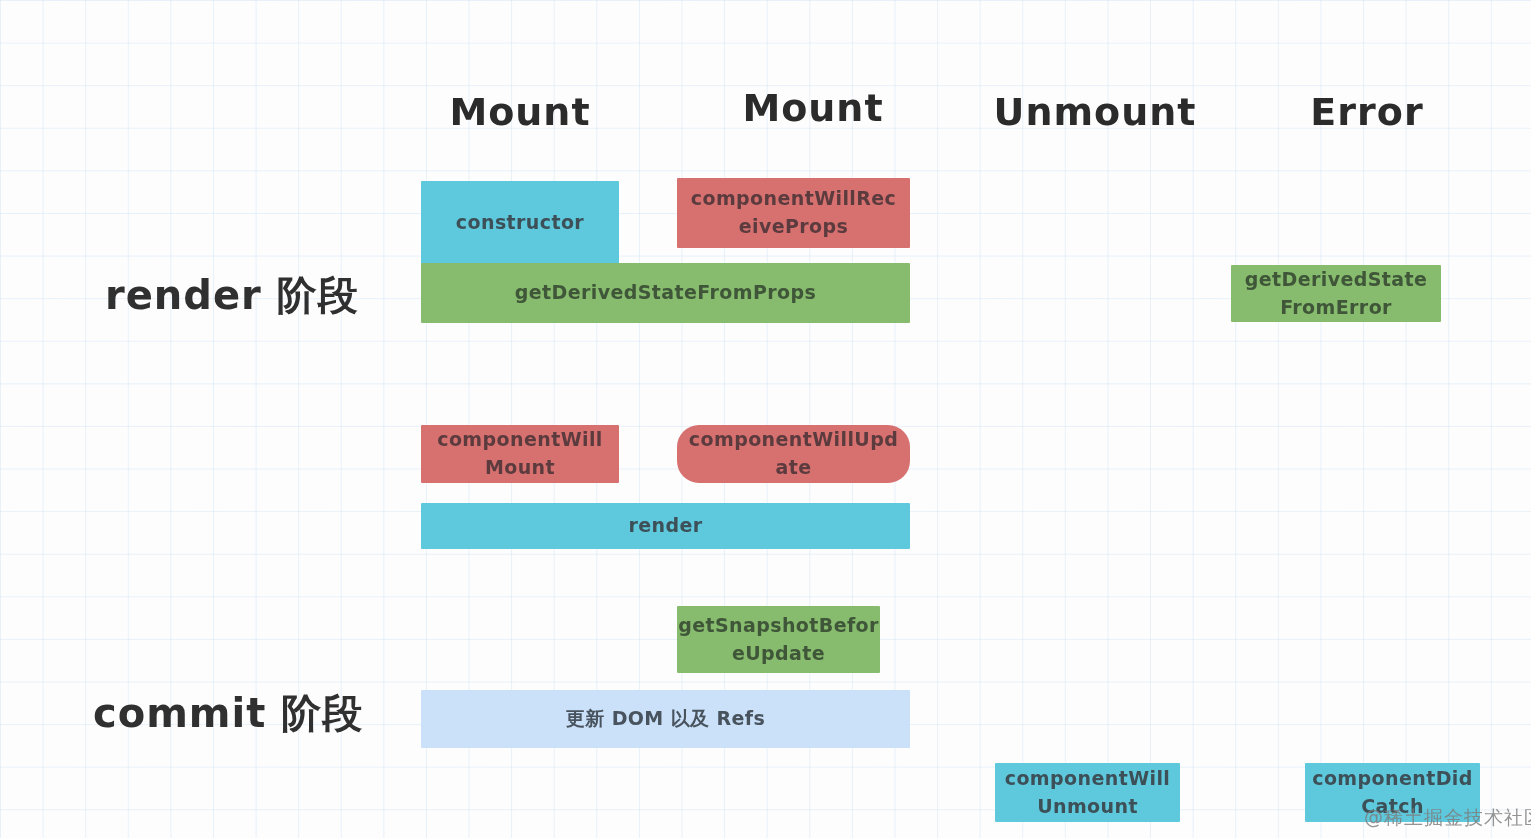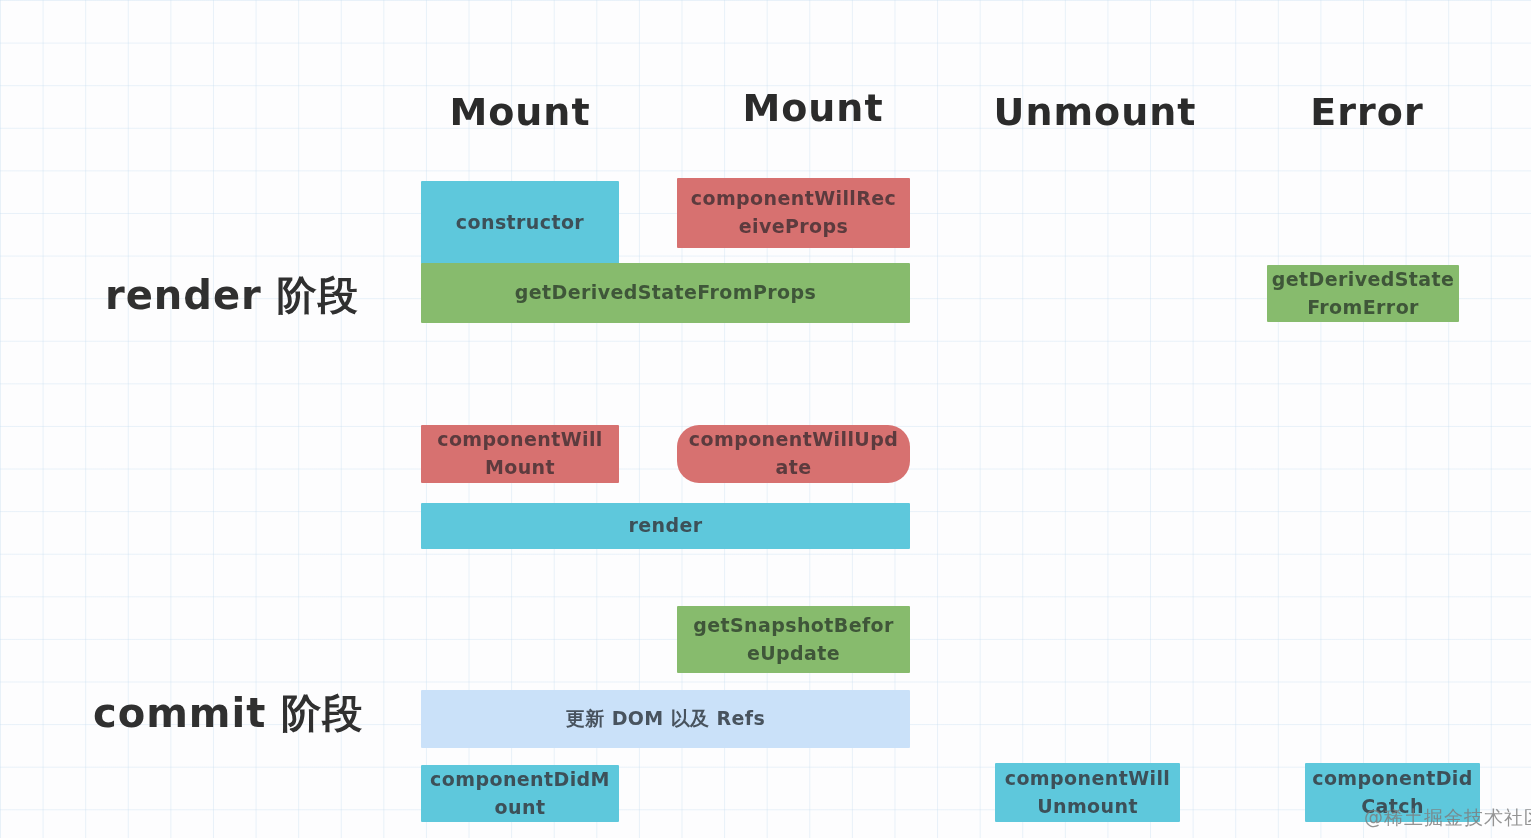--- a/index.html
+++ b/index.html
@@ -75,32 +75,30 @@
   <div class="col-header" style="left:1095px; top:90px;">Unmount</div>
   <div class="col-header" style="left:1367px; top:90px;">Error</div>
 
   <div class="phase-label" style="left:93px;  top:686px;">commit 阶段</div>
   <div class="phase-label" style="left:105px; top:268px;">render 阶段</div>
 
   <div class="lc-box kind-blue" style="left: 421px; top: 181px; width: 198px; height: 83px; background-color: rgb(94, 200, 220);">constructor</div>
   <div class="lc-box kind-red" style="left: 677px; top: 178px; width: 233px; height: 70px; background-color: rgb(215, 113, 112);">componentWillRec
 eiveProps</div>
   <div class="lc-box kind-green" style="left: 421px; top: 263px; width: 489px; height: 60px; background-color: rgb(135, 187, 109);">getDerivedStateFromProps</div>
-  <div class="lc-box kind-green" style="left: 1267px; top: 265px; width: 192px; height: 57px; background-color: rgb(135, 187, 109);">getDerivedState
+  <div class="lc-box kind-green" style="left: 1231px; top: 265px; width: 210px; height: 57px; background-color: rgb(135, 187, 109);">getDerivedState
 FromError</div>
   <div class="lc-box kind-red" style="left: 421px; top: 425px; width: 198px; height: 58px; background-color: rgb(215, 113, 112);">componentWill
 Mount</div>
   <div class="lc-box kind-red" style="left: 677px; top: 425px; width: 233px; height: 58px; background-color: rgb(215, 113, 112); border-radius: 22px;">componentWillUpd
 ate</div>
   <div class="lc-box kind-blue" style="left: 421px; top: 503px; width: 489px; height: 46px; background-color: rgb(94, 200, 220);">render</div>
-  <div class="lc-box kind-green" style="left: 677px; top: 606px; width: 233px; height: 67px; background-color: rgb(135, 187, 109);">getSnapshotBefor
+  <div class="lc-box kind-green" style="left: 677px; top: 606px; width: 203px; height: 67px; background-color: rgb(135, 187, 109);">getSnapshotBefor
 eUpdate</div>
   <div class="lc-box kind-lightblue" style="left: 421px; top: 690px; width: 489px; height: 58px; background-color: rgb(202, 225, 249);">更新 DOM 以及 Refs</div>
-  <div class="lc-box kind-blue" style="left: 421px; top: 765px; width: 198px; height: 57px; background-color: rgb(94, 200, 220);">componentDidM
-ount</div>
   <div class="lc-box kind-blue" style="left: 995px; top: 763px; width: 185px; height: 59px; background-color: rgb(94, 200, 220);">componentWill
 Unmount</div>
   <div class="lc-box kind-blue" style="left: 1305px; top: 763px; width: 175px; height: 59px; background-color: rgb(94, 200, 220);">componentDid
 Catch</div>
 
   <div class="watermark">@稀土掘金技术社区</div>
 
 </div>
 
 </body></html>

